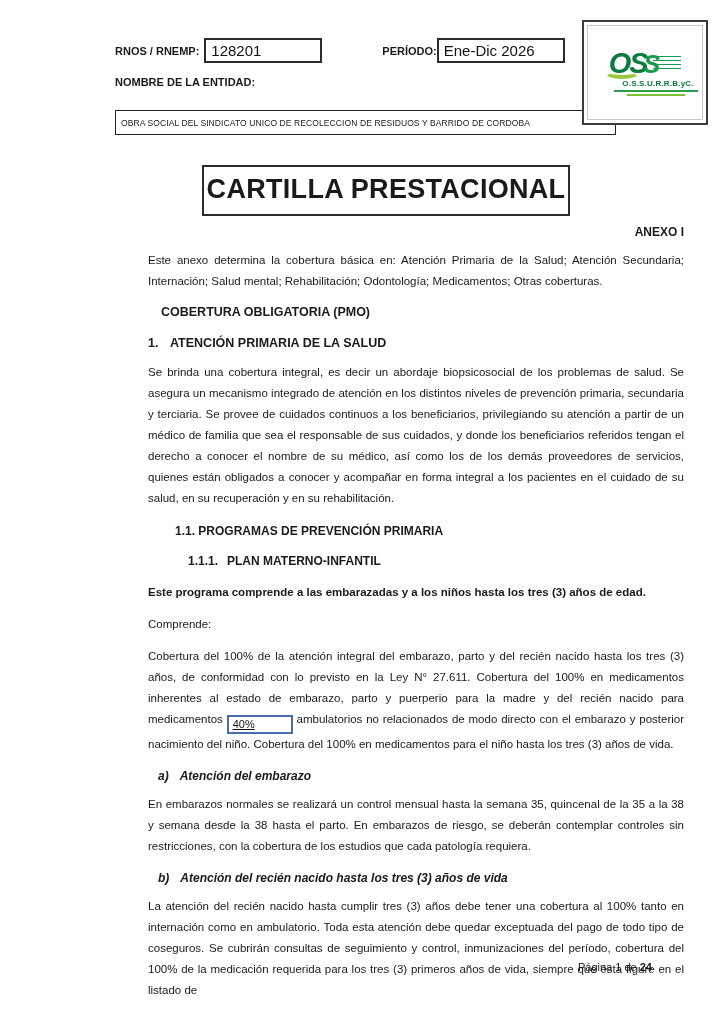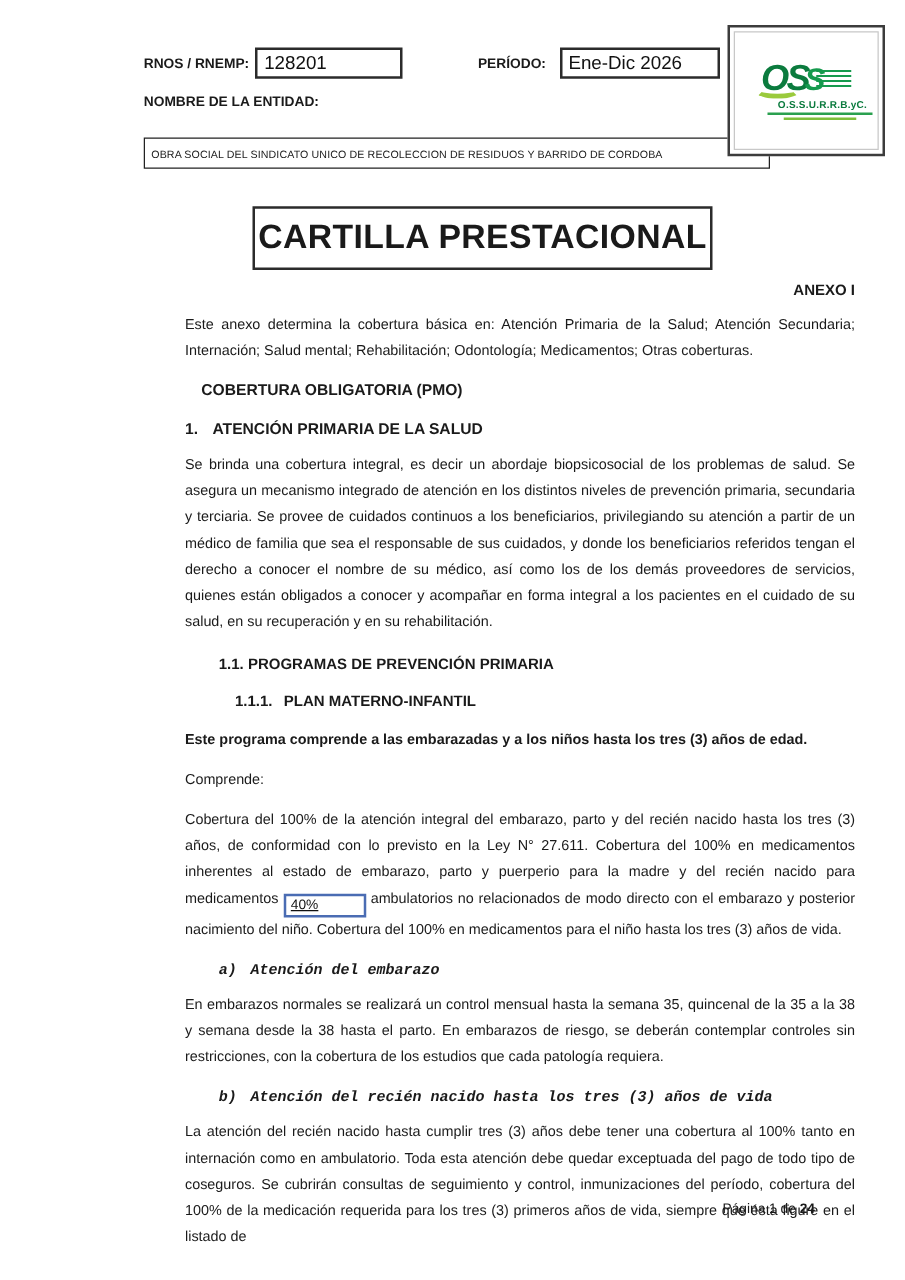--- a/index.html
+++ b/index.html
@@ -13,21 +13,21 @@
   .form-area { padding:38px 40px 0 67px; }
   .form-row { display:flex; align-items:center; }
   .form-label { font-size:11px; font-weight:bold; white-space:nowrap; }
   .input-box {
     height:25px; border:2px solid #2b2b2b; background:#fff;
     display:flex; align-items:center; padding:0 5px;
     font-size:15px; color:#111;
   }
   .rnos-box { width:118px; margin-left:5px; }
   .periodo-label { margin-left:60px; }
-  .periodo-box { width:128px; margin-left:11px; }
+  .periodo-box { width:128px; margin-left:0; }
   .entity-label { font-size:11px; font-weight:bold; margin-top:13px; }
   .entity-box {
     margin-top:22px; width:501px; height:25px; border:1px solid #222;
     display:flex; align-items:center; padding:0 5px;
     font-size:8.5px; letter-spacing:.1px; white-space:nowrap;
   }
   
   .logo-frame {
     position:absolute; top:20px; right:16px; width:126px; height:105px;
     border:2px solid #3c3c3c; background:#fff;
@@ -67,21 +67,21 @@
   .h-s1 .num { display:inline-block; width:22px; }
   .h-s11 { font-size:12px; font-weight:bold; margin:15px 0 0 27px; line-height:14px; }
   .h-s111 { font-size:12px; font-weight:bold; margin:16px 0 0 40px; line-height:14px; }
   .h-s111 .num { margin-right:9px; }
   p.lead { font-weight:bold; text-align:justify; margin-top:14px; }
   .inline-input {
     display:inline-block; width:66px; height:19px; border:2px solid #4a6cb3;
     font-size:11px; line-height:15px; padding:0 4px; vertical-align:-5px;
     background:#fff; color:#111;text-decoration:underline;
   }
-  .item-head { font-size:12px; font-weight:bold; font-style:italic; margin:14px 0 0 27px; line-height:14px;font-family:Liberation Mono, monospace; }
+  .item-head { font-size:12px; font-weight:bold; font-style:italic; margin:14px 0 0 10px; line-height:14px; }
   .item-head .marker { margin-right:11px; }
   
   .footer {
     position:absolute; right:72px; bottom:50px; font-size:11px; line-height:14px;
   }
   .footer .total { font-weight:bold; }
 </style>
 </head>
 <body>
 

